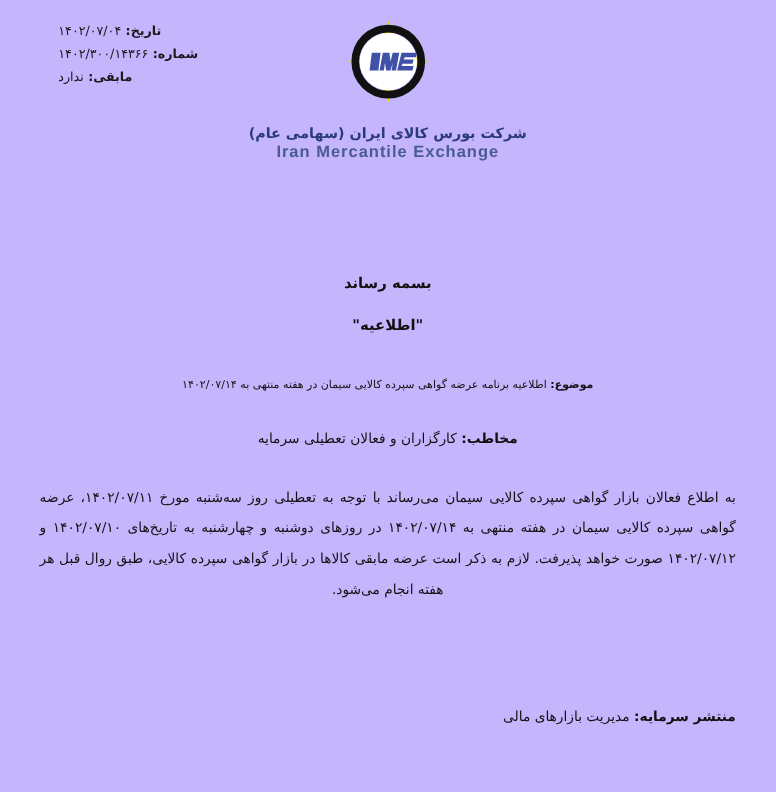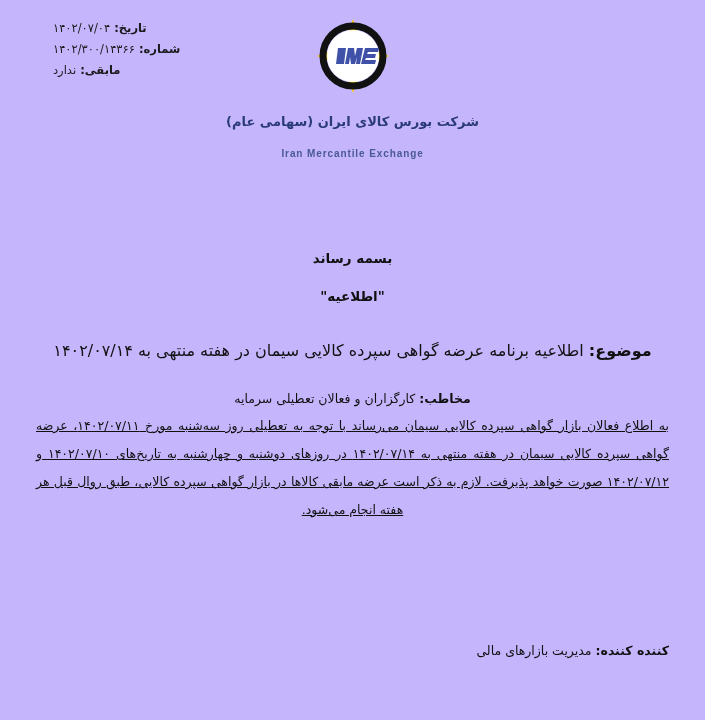--- a/index.html
+++ b/index.html
@@ -57,22 +57,22 @@
 
   .logo-fa {
     margin-top: 20px;
     font-size: 13px;
     font-weight: 700;
     color: #2b3b7a;
     letter-spacing: 0.2px;
     white-space: nowrap;
   }
   .logo-en {
-    margin-top: 19px;
-    font-size: 10px;
+    margin-top: 1px;
+    font-size: 15px;
     font-weight: 600;
     color: #4a5a93;
     letter-spacing: 0.9px;
     font-family: "Liberation Sans", sans-serif;
     direction: ltr;
     white-space: nowrap;
   }
 
   
   .doc-body {
@@ -94,43 +94,43 @@
     margin-top: 22px;
     font-size: 13.5px;
     font-weight: 700;
     color: #111;
     letter-spacing: 0.3px;
   }
 
   .subject {
     margin-top: 34px;
     text-align: center;
-    font-size: 16px;
+    font-size: 10px;
     line-height: 26px;
     color: #111;
     white-space: nowrap;
   }
   .addressee {
     margin-top: 22px;
     text-align: center;
     font-size: 12.5px;
     line-height: 26px;
     color: #111;
     white-space: nowrap;
   }
   .lead { font-weight: 700; }
 
   .paragraph {
+    margin-top: 26px;
     padding: 0 8px;
     font-size: 12.5px;
     line-height: 28px;
     text-align: justify;
     text-align-last: center;
     color: #111;
-    text-decoration: underline;
   }
 
   .publisher {
     position: absolute;
     top: 388px;
     right: 8px;
     font-size: 12.5px;
     line-height: 26px;
     color: #111;
     white-space: nowrap;
@@ -192,18 +192,18 @@
     </div>
 
     <div class="addressee">
       <span class="lead">مخاطب:</span>
       <span>کارگزاران و فعالان تعطیلی سرمایه</span>
     </div>
 
     <div class="paragraph">به اطلاع فعالان بازار گواهی سپرده کالایی سیمان می‌رساند با توجه به تعطیلی روز سه‌شنبه مورخ ۱۴۰۲/۰۷/۱۱، عرضه گواهی سپرده کالایی سیمان در هفته منتهی به ۱۴۰۲/۰۷/۱۴ در روزهای دوشنبه و چهارشنبه به تاریخ‌های ۱۴۰۲/۰۷/۱۰ و ۱۴۰۲/۰۷/۱۲ صورت خواهد پذیرفت. لازم به ذکر است عرضه مابقی کالاها در بازار گواهی سپرده کالایی، طبق روال قبل هر هفته انجام می‌شود.</div>
 
     <div class="publisher">
-      <span class="lead">کننده کننده:</span>
+      <span class="lead">منتشر سرمایه:</span>
       <span>مدیریت بازارهای مالی</span>
     </div>
 
   </div>
 </div>
 
 </body></html>

